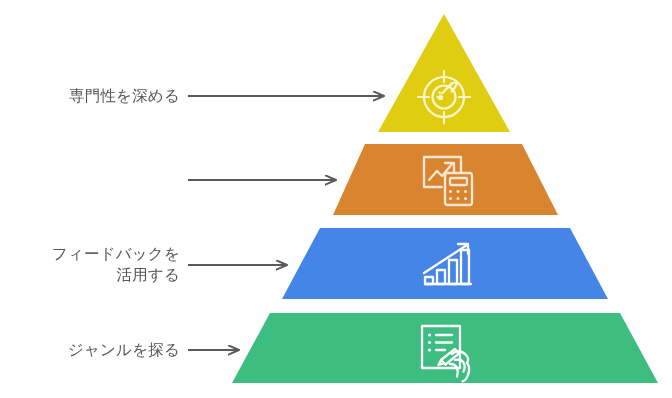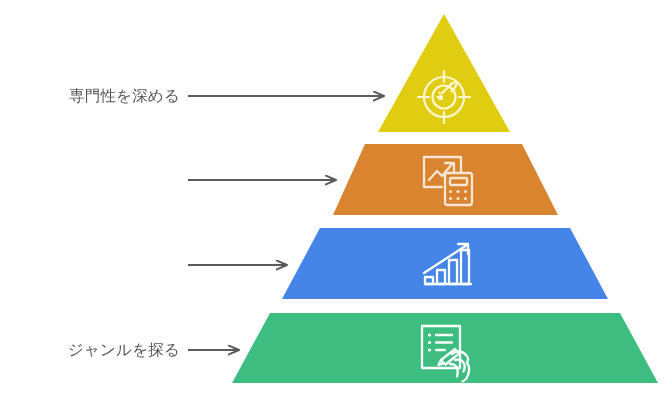--- a/index.html
+++ b/index.html
@@ -120,16 +120,18 @@
 
     <line x1="188" y1="96" x2="384" y2="96" stroke="#5a5a5a" stroke-width="1.8" marker-end="url(#arrowhead)"></line>
     <line x1="188" y1="180" x2="336" y2="180" stroke="#5a5a5a" stroke-width="1.8" marker-end="url(#arrowhead)"></line>
     <line x1="188" y1="265" x2="287" y2="265" stroke="#5a5a5a" stroke-width="1.8" marker-end="url(#arrowhead)"></line>
     <line x1="188" y1="350" x2="239" y2="350" stroke="#5a5a5a" stroke-width="1.8" marker-end="url(#arrowhead)"></line>
   </svg>
 
   <div class="label label-l1">専門性を深める</div>
 
 
+  <div class="label label-l3">フィードバックを
+活用する</div>
 
   <div class="label label-l4">ジャンルを探る</div>
 
 </div>
 
 </body></html>

